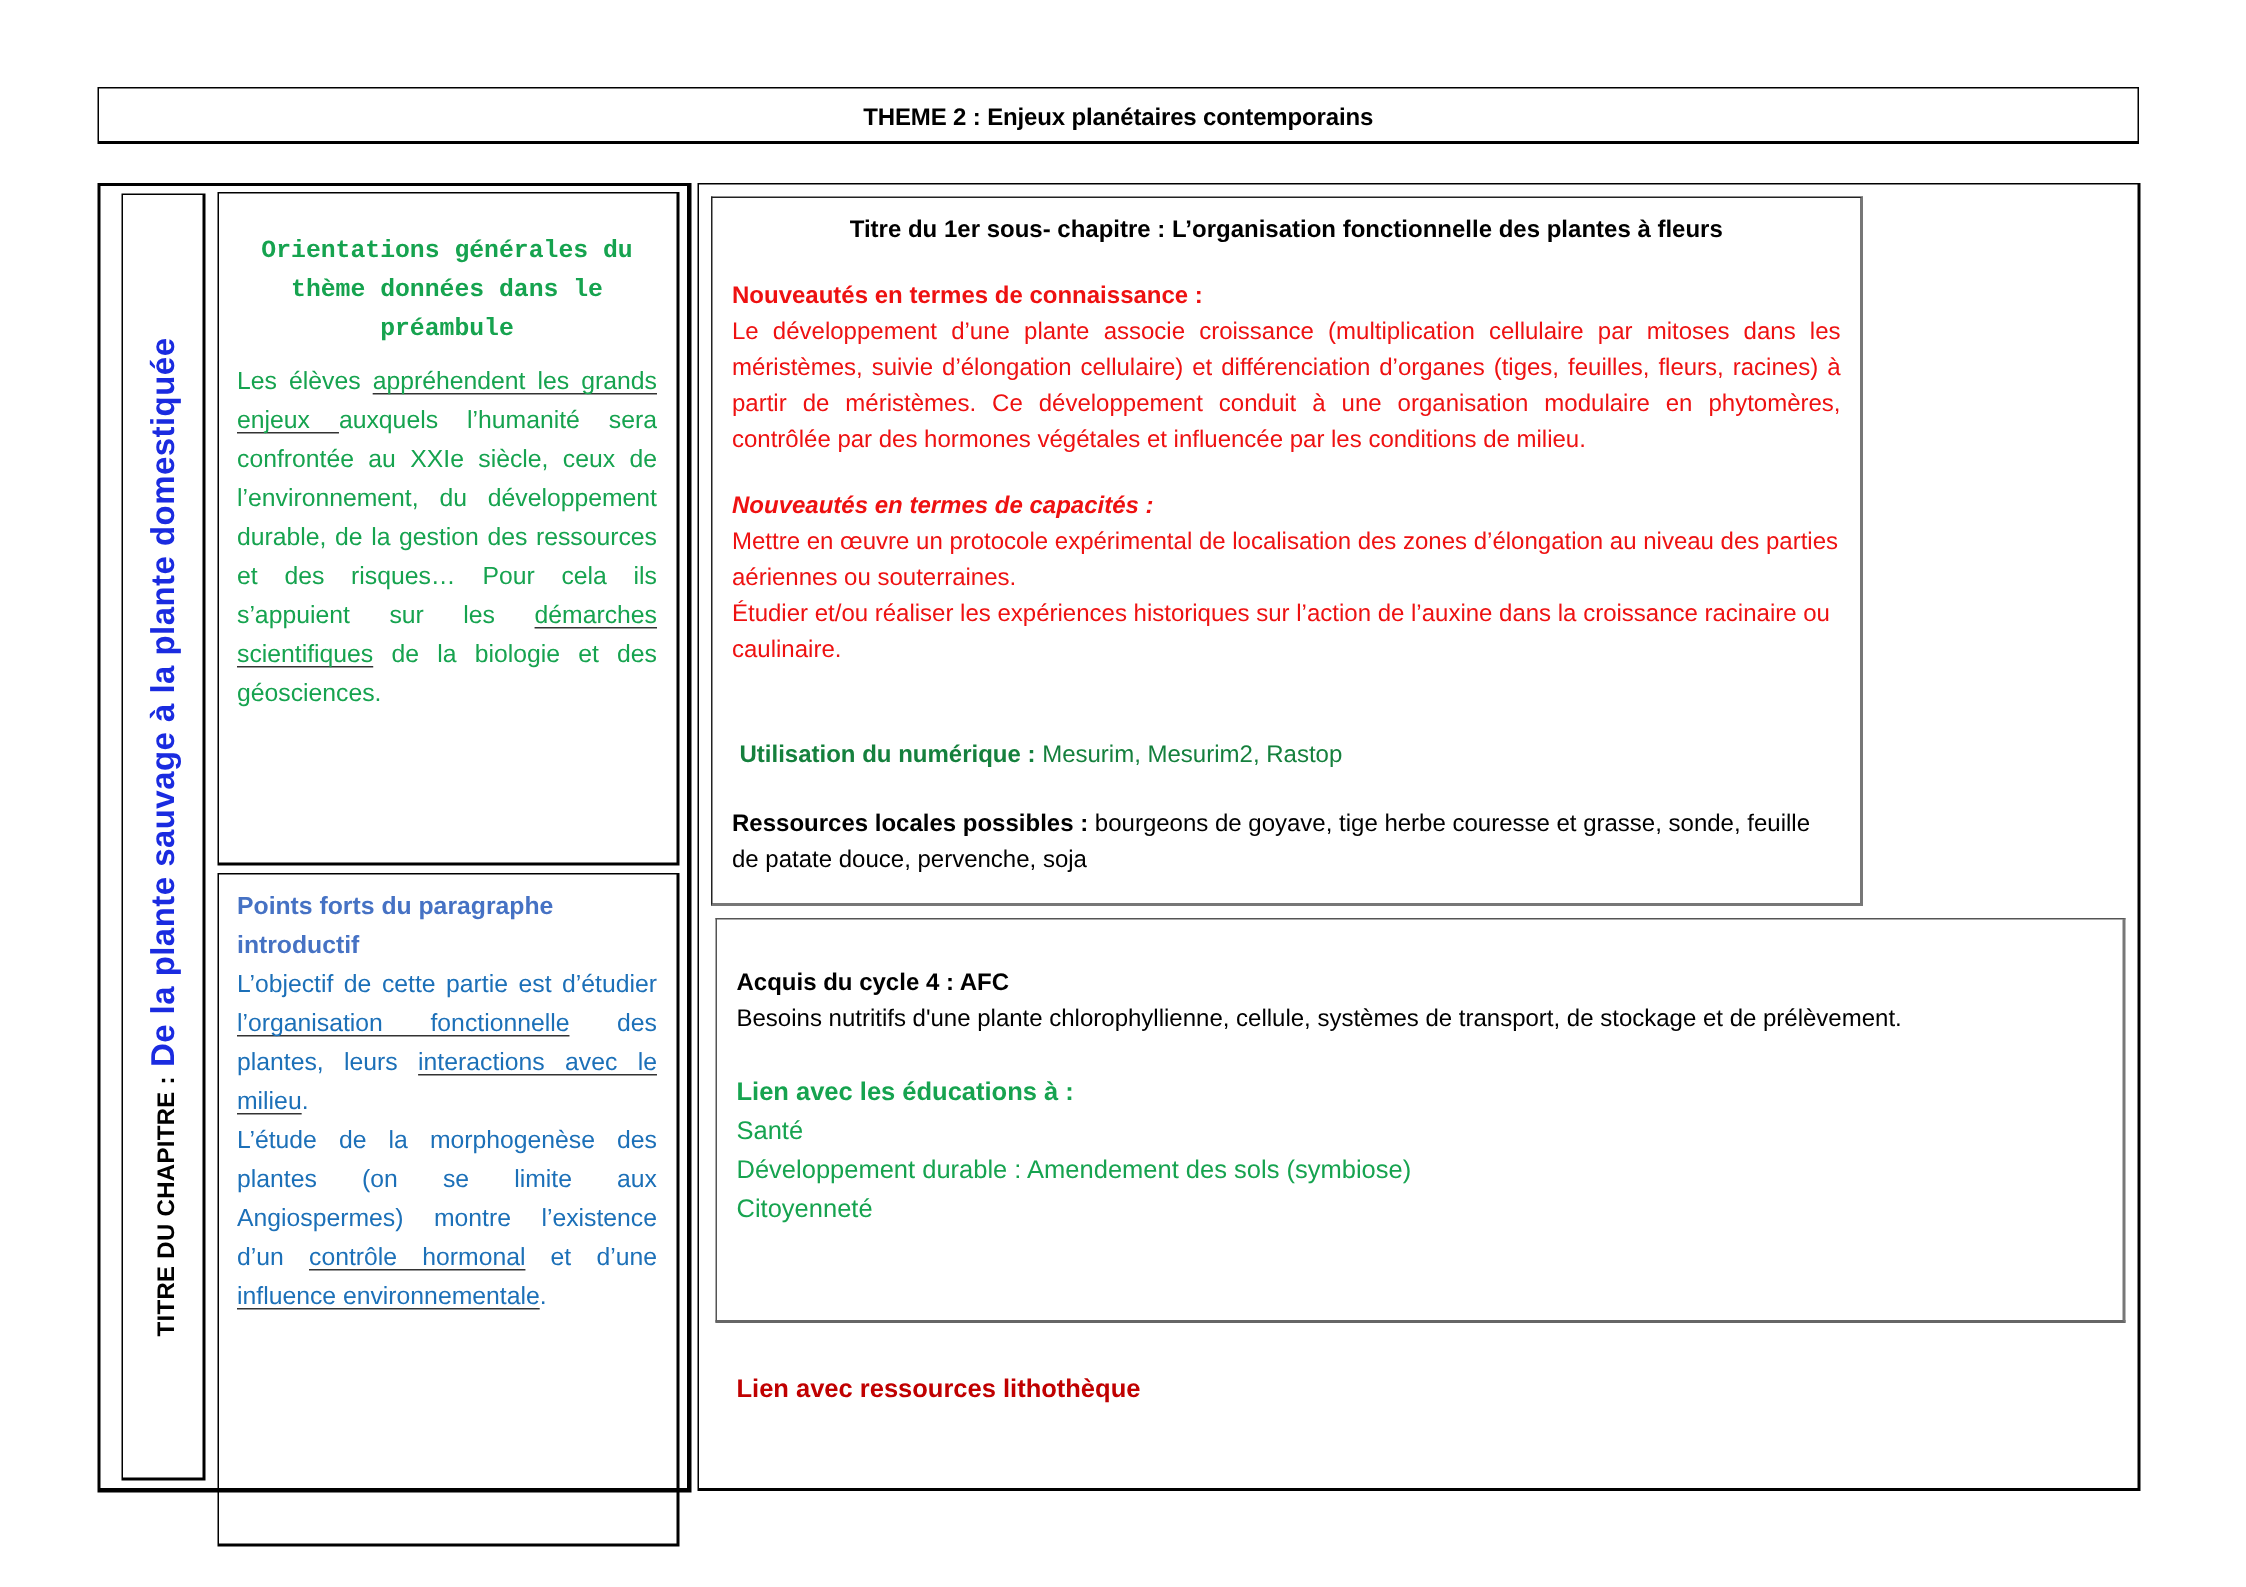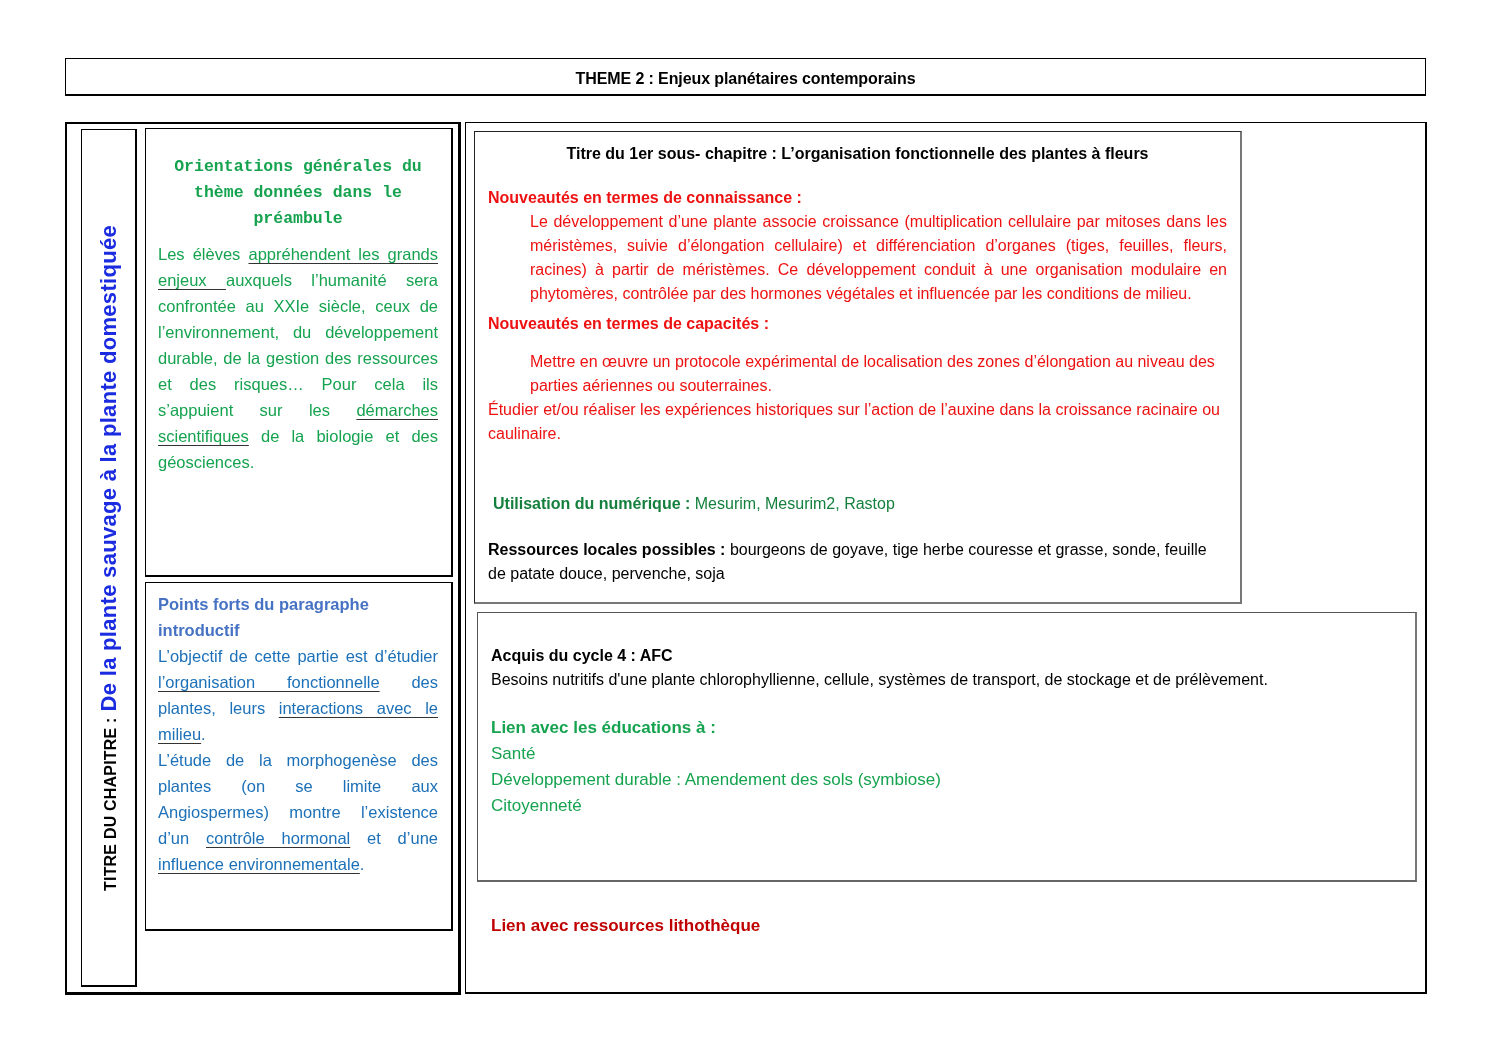--- a/index.html
+++ b/index.html
@@ -19,38 +19,38 @@
   #vtitle-box { left: 81px; top: 129px; width: 56px; height: 858px;
                 border: 1.5px solid #000; border-right-width: 2px; border-bottom-width: 2px; }
   #vtitle { position: absolute; left: 50%; top: 50%;
             transform: translate(-50%, -50%) rotate(-90deg);
             white-space: nowrap; display: flex; align-items: baseline; }
   #vtitle-label { font-size: 16px; font-weight: bold; color: #000; letter-spacing: 0.2px; }
   #vtitle-value { font-size: 22px; font-weight: bold; color: #1a2be0; margin-left: 6px; letter-spacing: 0.3px; }
 
   #orient-box { left: 145px; top: 128px; width: 308px; height: 449px;
                 border: 1.5px solid #000; border-right-width: 2px; border-bottom-width: 2px; }
-  #points-box { left: 145px; top: 582px; width: 308px; height: 349px;
+  #points-box { left: 145px; top: 582px; width: 308px; height: 449px;
                 border: 1.5px solid #000; border-right-width: 2px; border-bottom-width: 2px; }
   .para-col { position: absolute; left: 12px; right: 13px; font-size: 16.5px; line-height: 26px; text-align: justify; }
   .green { color: #16a34f; }
   .blue-h { color: #4672c4; }
   .blue { color: #1c70b8; }
   .u { text-decoration: underline; text-decoration-color: #333; text-underline-offset: 3px; }
 
   
   #right-outer { left: 465px; top: 122px; width: 962px; height: 872px;
                  border: 1.5px solid #000; border-right-width: 2px; border-bottom-width: 2.5px; }
   #top-box { left: 474px; top: 131px; width: 768px; height: 473px;
              border: 1.5px solid #222; border-right: 2px solid #777; border-bottom: 2px solid #777; }
   #bottom-box { left: 477px; top: 612px; width: 940px; height: 270px;
                 border: 1.5px solid #555; border-right: 2px solid #777; border-bottom: 2.5px solid #666; }
 
   .rtext { position: absolute; left: 13px; right: 13px; font-size: 16px; line-height: 24px; }
-  .justify { text-align: justify; margin-left: 42px; }
+  .justify { text-align: justify; }
   .red { color: #ee1111; }
   .purple { color: #15803d; }
   .b { font-weight: bold; }
   .dkgreen { color: #16a34f; }
   .orange { color: #f5b800; }
   .darkred { color: #c00000; }
   .narrow { font-family: "Liberation Sans Narrow", "Liberation Sans", sans-serif; }
 </style>
 </head>
 <body>
@@ -80,21 +80,21 @@
 </div>
 
 <div id="right-outer" class="abs"></div>
 
 <div id="top-box" class="abs">
   <div class="rtext b" style="top:10px; text-align:center;">Titre du 1er sous- chapitre : L’organisation fonctionnelle des plantes à fleurs</div>
 
   <div class="rtext red b" style="top:54px;">Nouveautés en termes de connaissance :</div>
   <div class="rtext red justify" style="top:78px;">Le développement d’une plante associe croissance (multiplication cellulaire par mitoses dans les méristèmes, suivie d’élongation cellulaire) et différenciation d’organes (tiges, feuilles, fleurs, racines) à partir de méristèmes. Ce développement conduit à une organisation modulaire en phytomères, contrôlée par des hormones végétales et influencée par les conditions de milieu.</div>
 
-  <div class="rtext red b" style="top:180px;">Nouveautés en termes de capacités :</div>
+  <div class="rtext red b" style="top:194px;font-style:italic;">Nouveautés en termes de capacités :</div>
   <div class="rtext red" style="top:218px;">
     <div class="justify" style="text-align:left;">Mettre en œuvre un protocole expérimental de localisation des zones d’élongation au niveau des parties aériennes ou souterraines.</div>
     <div>Étudier et/ou réaliser les expériences historiques sur l’action de l’auxine dans la croissance racinaire ou caulinaire.</div>
   </div>
 
   <div class="rtext purple narrow" style="top:360px; left:18px;">
     <span class="b">Utilisation du numérique :</span><span> Mesurim, Mesurim2, Rastop</span>
   </div>
 
   <div class="rtext narrow" style="top:406px;">

